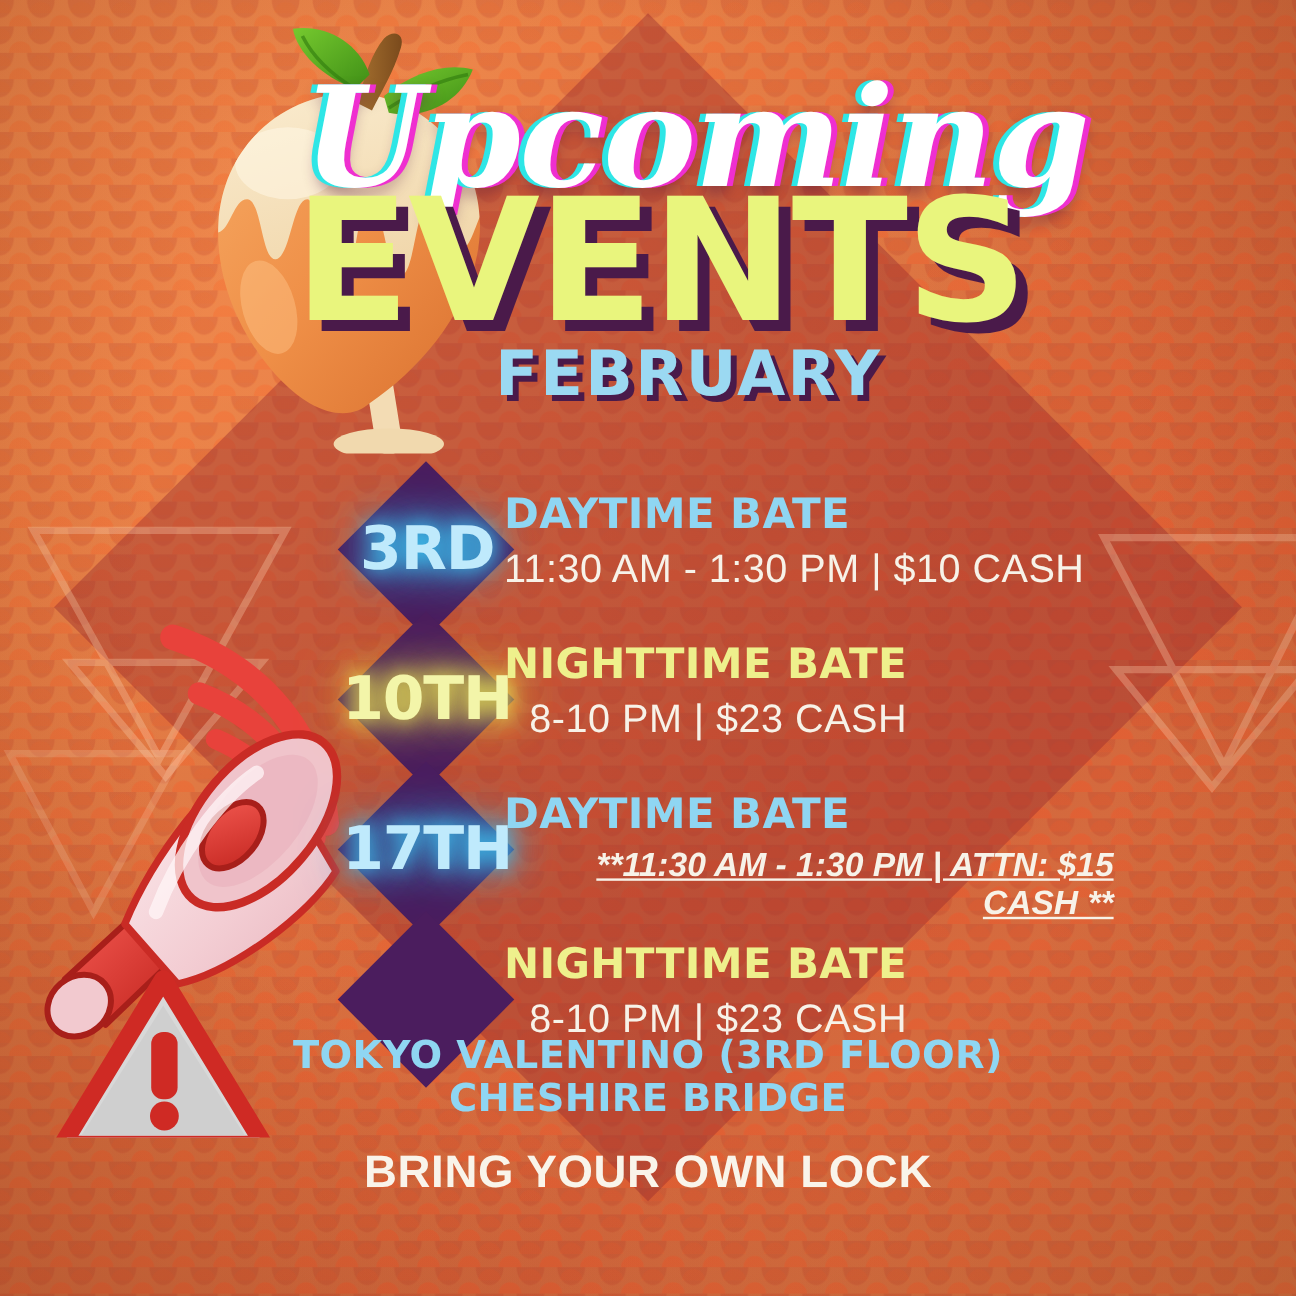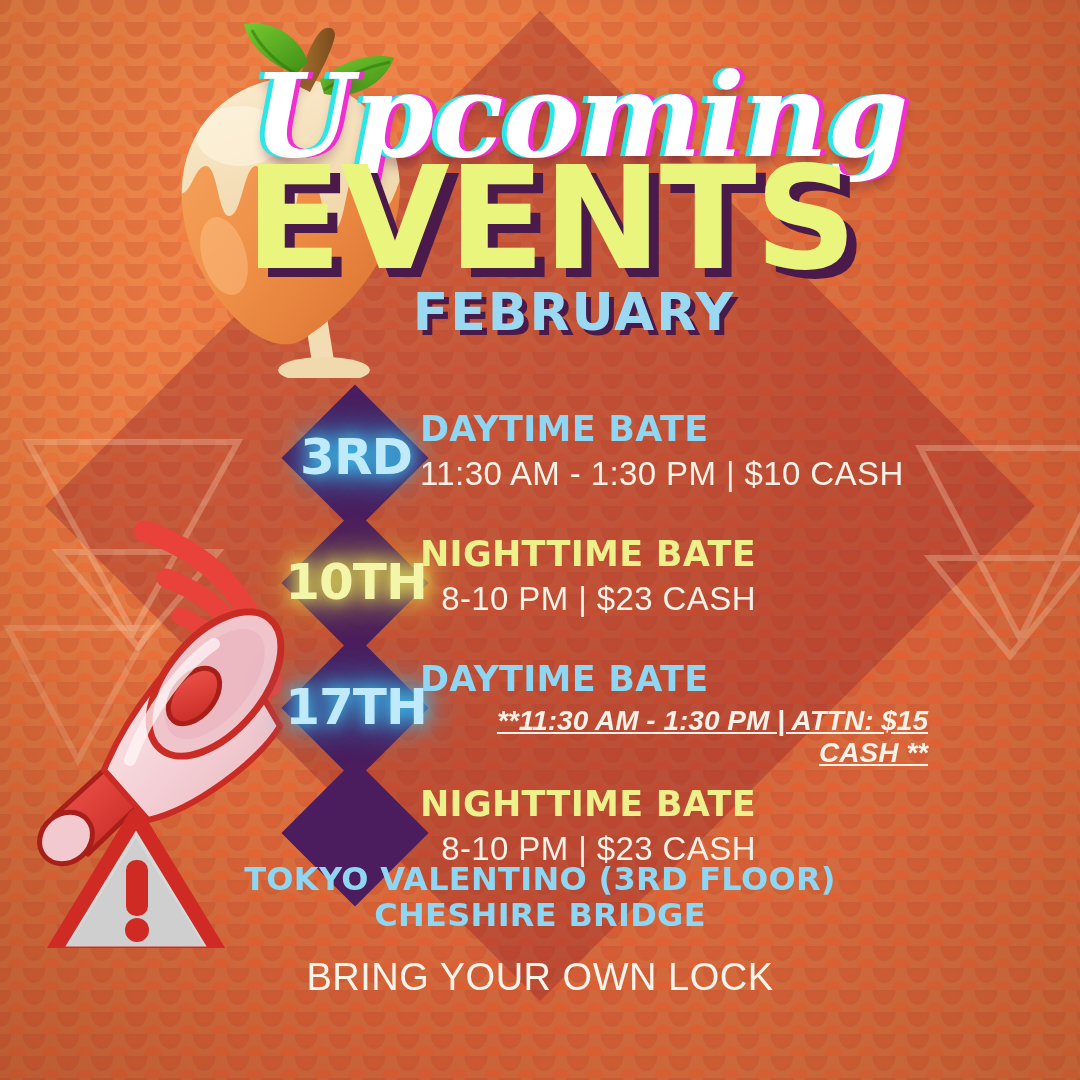--- a/index.html
+++ b/index.html
@@ -83,21 +83,21 @@
   }
   .rsub.attn{font-weight:700;font-style:italic;text-decoration:underline;font-size:28px;letter-spacing:0;}
 
   
   .footer{position:absolute;left:0;right:0;top:862px;text-align:center;}
   .f-venue{
     font-family:"DejaVu Sans",sans-serif;font-weight:700;font-size:32px;color:#8fd6f2;
     line-height:1.12;margin:0;letter-spacing:.3px;
   }
   .f-price{font-family:"Liberation Sans",sans-serif;font-weight:400;font-size:40px;color:#f9f4ea;margin:14px 0 0;}
-  .f-note{font-family:"Liberation Sans",sans-serif;font-weight:400;font-size:38px;color:#f9f4ea;margin:22px 0 0;letter-spacing:.5px;}
+  .f-note{font-family:"Liberation Sans",sans-serif;font-weight:700;font-size:38px;color:#f9f4ea;margin:22px 0 0;letter-spacing:.5px;}
 
   
   .art{position:absolute;}
   .apple{left:148px;top:18px;width:290px;height:360px;}
   .mega{left:8px;top:498px;width:320px;height:450px;}
 </style>
 </head>
 <body>
 
 <div class="poster">

